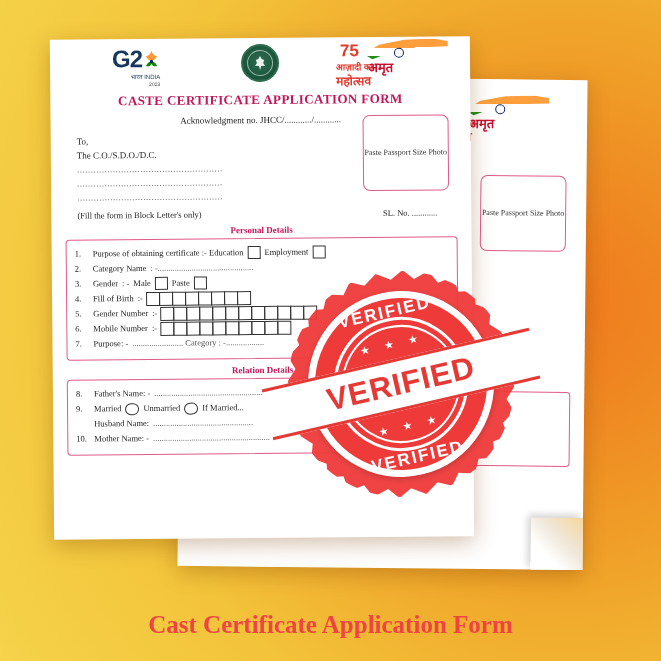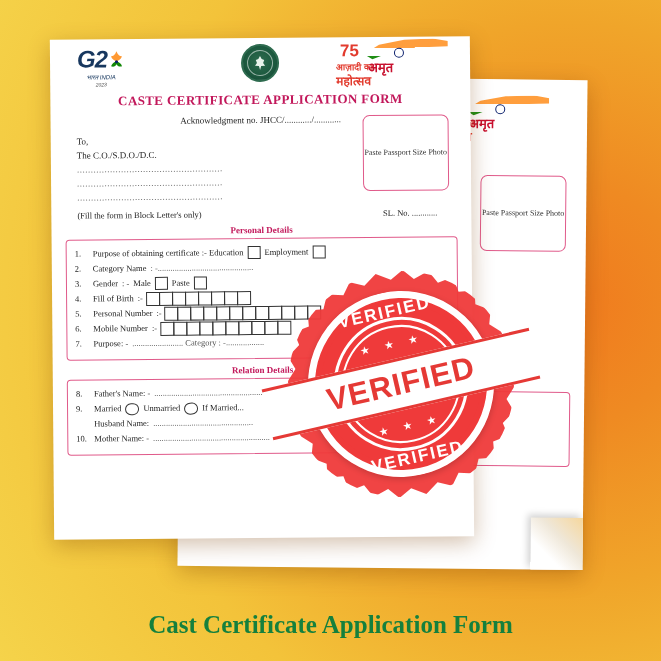--- a/index.html
+++ b/index.html
@@ -30,21 +30,21 @@
   }
 
   
   .sheet-front{
     left:52px;top:38px;width:420px;height:500px;
     transform:rotate(-0.5deg);
   }
 
   
   .hdr{position:relative;height:52px;}
-  .g20{position:absolute;left:8px;top:8px;width:86px;text-align:center;font-style:italic;}
+  .g20{position:absolute;left:24px;top:8px;width:86px;text-align:right;}
   .g20 .g20top{font-family:"Liberation Sans",sans-serif;font-weight:bold;font-size:24px;color:#17375e;letter-spacing:-1px;line-height:24px;}
   .g20 .lotus{display:inline-block;width:17px;height:20px;vertical-align:-3px;margin-left:1px;}
   .g20 .g20sub{font-size:6px;color:#17375e;margin-top:2px;font-family:"Liberation Sans",sans-serif;}
   .g20 .g20sub2{font-size:5px;color:#444;font-family:"Liberation Sans",sans-serif;}
 
   .emblem{position:absolute;left:50%;transform:translateX(-50%);top:6px;width:34px;height:34px;border-radius:50%;
      background:radial-gradient(circle at 50% 45%, #2e6b4f 0%, #1d5a3f 55%, #114432 100%);
      border:2px solid #2e6b4f;}
   .emblem .ring{position:absolute;inset:4px;border:1px solid rgba(255,255,255,.55);border-radius:50%;}
   .emblem .lion{position:absolute;left:50%;top:50%;transform:translate(-50%,-50%);width:14px;height:14px;
@@ -130,21 +130,21 @@
     position:absolute;left:-18px;right:-18px;top:50%;transform:translateY(-50%);
     height:46px;background:#ffffff;border-top:3px solid #e53935;border-bottom:3px solid #e53935;
     display:flex;align-items:center;justify-content:center;
   }
   .stamp .band span{
     font-family:"Liberation Sans",sans-serif;font-weight:bold;font-size:31px;color:#e53935;letter-spacing:1px;
   }
 
   .caption{
     position:absolute;left:0;right:0;bottom:22px;text-align:center;
-    font-family:"Liberation Serif",serif;font-weight:bold;font-size:25px;color:#15803d;
+    font-family:"Liberation Serif",serif;font-weight:bold;font-size:25px;color:#ef4444;
   }
 </style>
 </head>
 <body>
 
 <div class="canvas">
 
   <div class="sheet sheet-back">
 
     <div class="b-azadi">
@@ -285,21 +285,21 @@
             <i></i>
             <i></i>
             <i></i>
             <i></i>
             <i></i>
           </span>
       </div>
 
       <div class="row">
         <span class="num">5.</span>
-        <span>Personal Number</span>
+        <span>Gender Number</span>
         <span>:-</span>
         <span class="cells">
             <i></i>
             <i></i>
             <i></i>
             <i></i>
             <i></i>
             <i></i>
             <i></i>
             <i></i>

